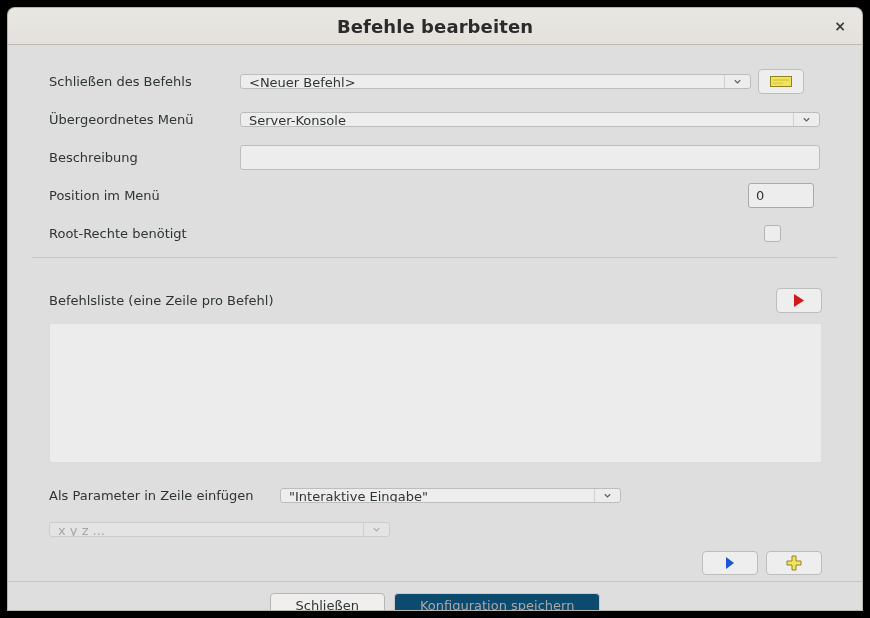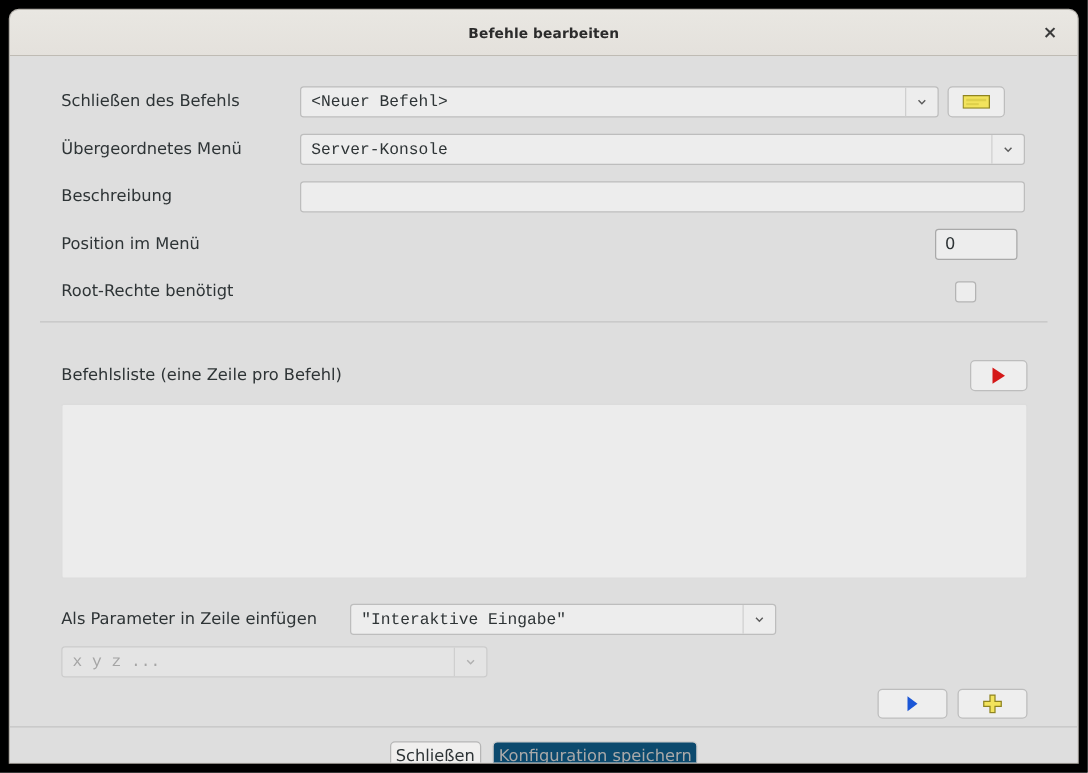--- a/index.html
+++ b/index.html
@@ -37,21 +37,21 @@
     min-height: 36px;
     background: linear-gradient(to bottom, #e9e7e2, #e4e1dc);
     border-bottom: 1px solid #bfbbb4;
     border-radius: 7px 7px 0 0;
     display: flex;
     align-items: center;
     justify-content: center;
   }
   .titlebar-title {
     font-weight: bold;
-    font-size: 11px;
+    font-size: 18px;
     color: #2b2b2b;
     letter-spacing: 0.1px;
   }
   .titlebar-close {
     position: absolute;
     right: 10px;
     top: 50%;
     transform: translateY(-50%);
     width: 24px;
     height: 24px;
@@ -96,31 +96,29 @@
     min-width: 208px;
     font-size: 13px;
     color: #2e3436;
     padding-left: 17px;
     box-sizing: border-box;
   }
 
   
   .combo {
     position: relative;
-    height: 25px;
+    height: 15px;
     box-sizing: border-box;
     background: #ededed;
     border: 1px solid #bdbdbd;
     border-radius: 3px;
     display: flex;
-    align-items: center;
     font-size: 13px;
     color: #2e3436;
     cursor: pointer;
-    font-family: Liberation Mono, monospace;
   }
   .combo .combo-text {
     flex: 1 1 auto;
     padding: 0 8px;
     white-space: nowrap;
     overflow: hidden;
     text-overflow: ellipsis;
   }
   .combo .combo-arrow {
     width: 25px;
@@ -274,21 +272,21 @@
     background: #dedede;
     border-top: 1px solid #c4c4c4;
     display: flex;
     align-items: center;
     justify-content: center;
     gap: 9px;
   }
   .btn {
     height: 25px;
     box-sizing: border-box;
-    padding: 0 4px;
+    padding: 0 25px;
     background: #f0efee;
     border: 1px solid #b6b6b6;
     border-radius: 4px;
     font-size: 13px;
     color: #2e3436;
     display: flex;
     align-items: center;
     cursor: pointer;
     font-family: "DejaVu Sans", sans-serif;
   }

